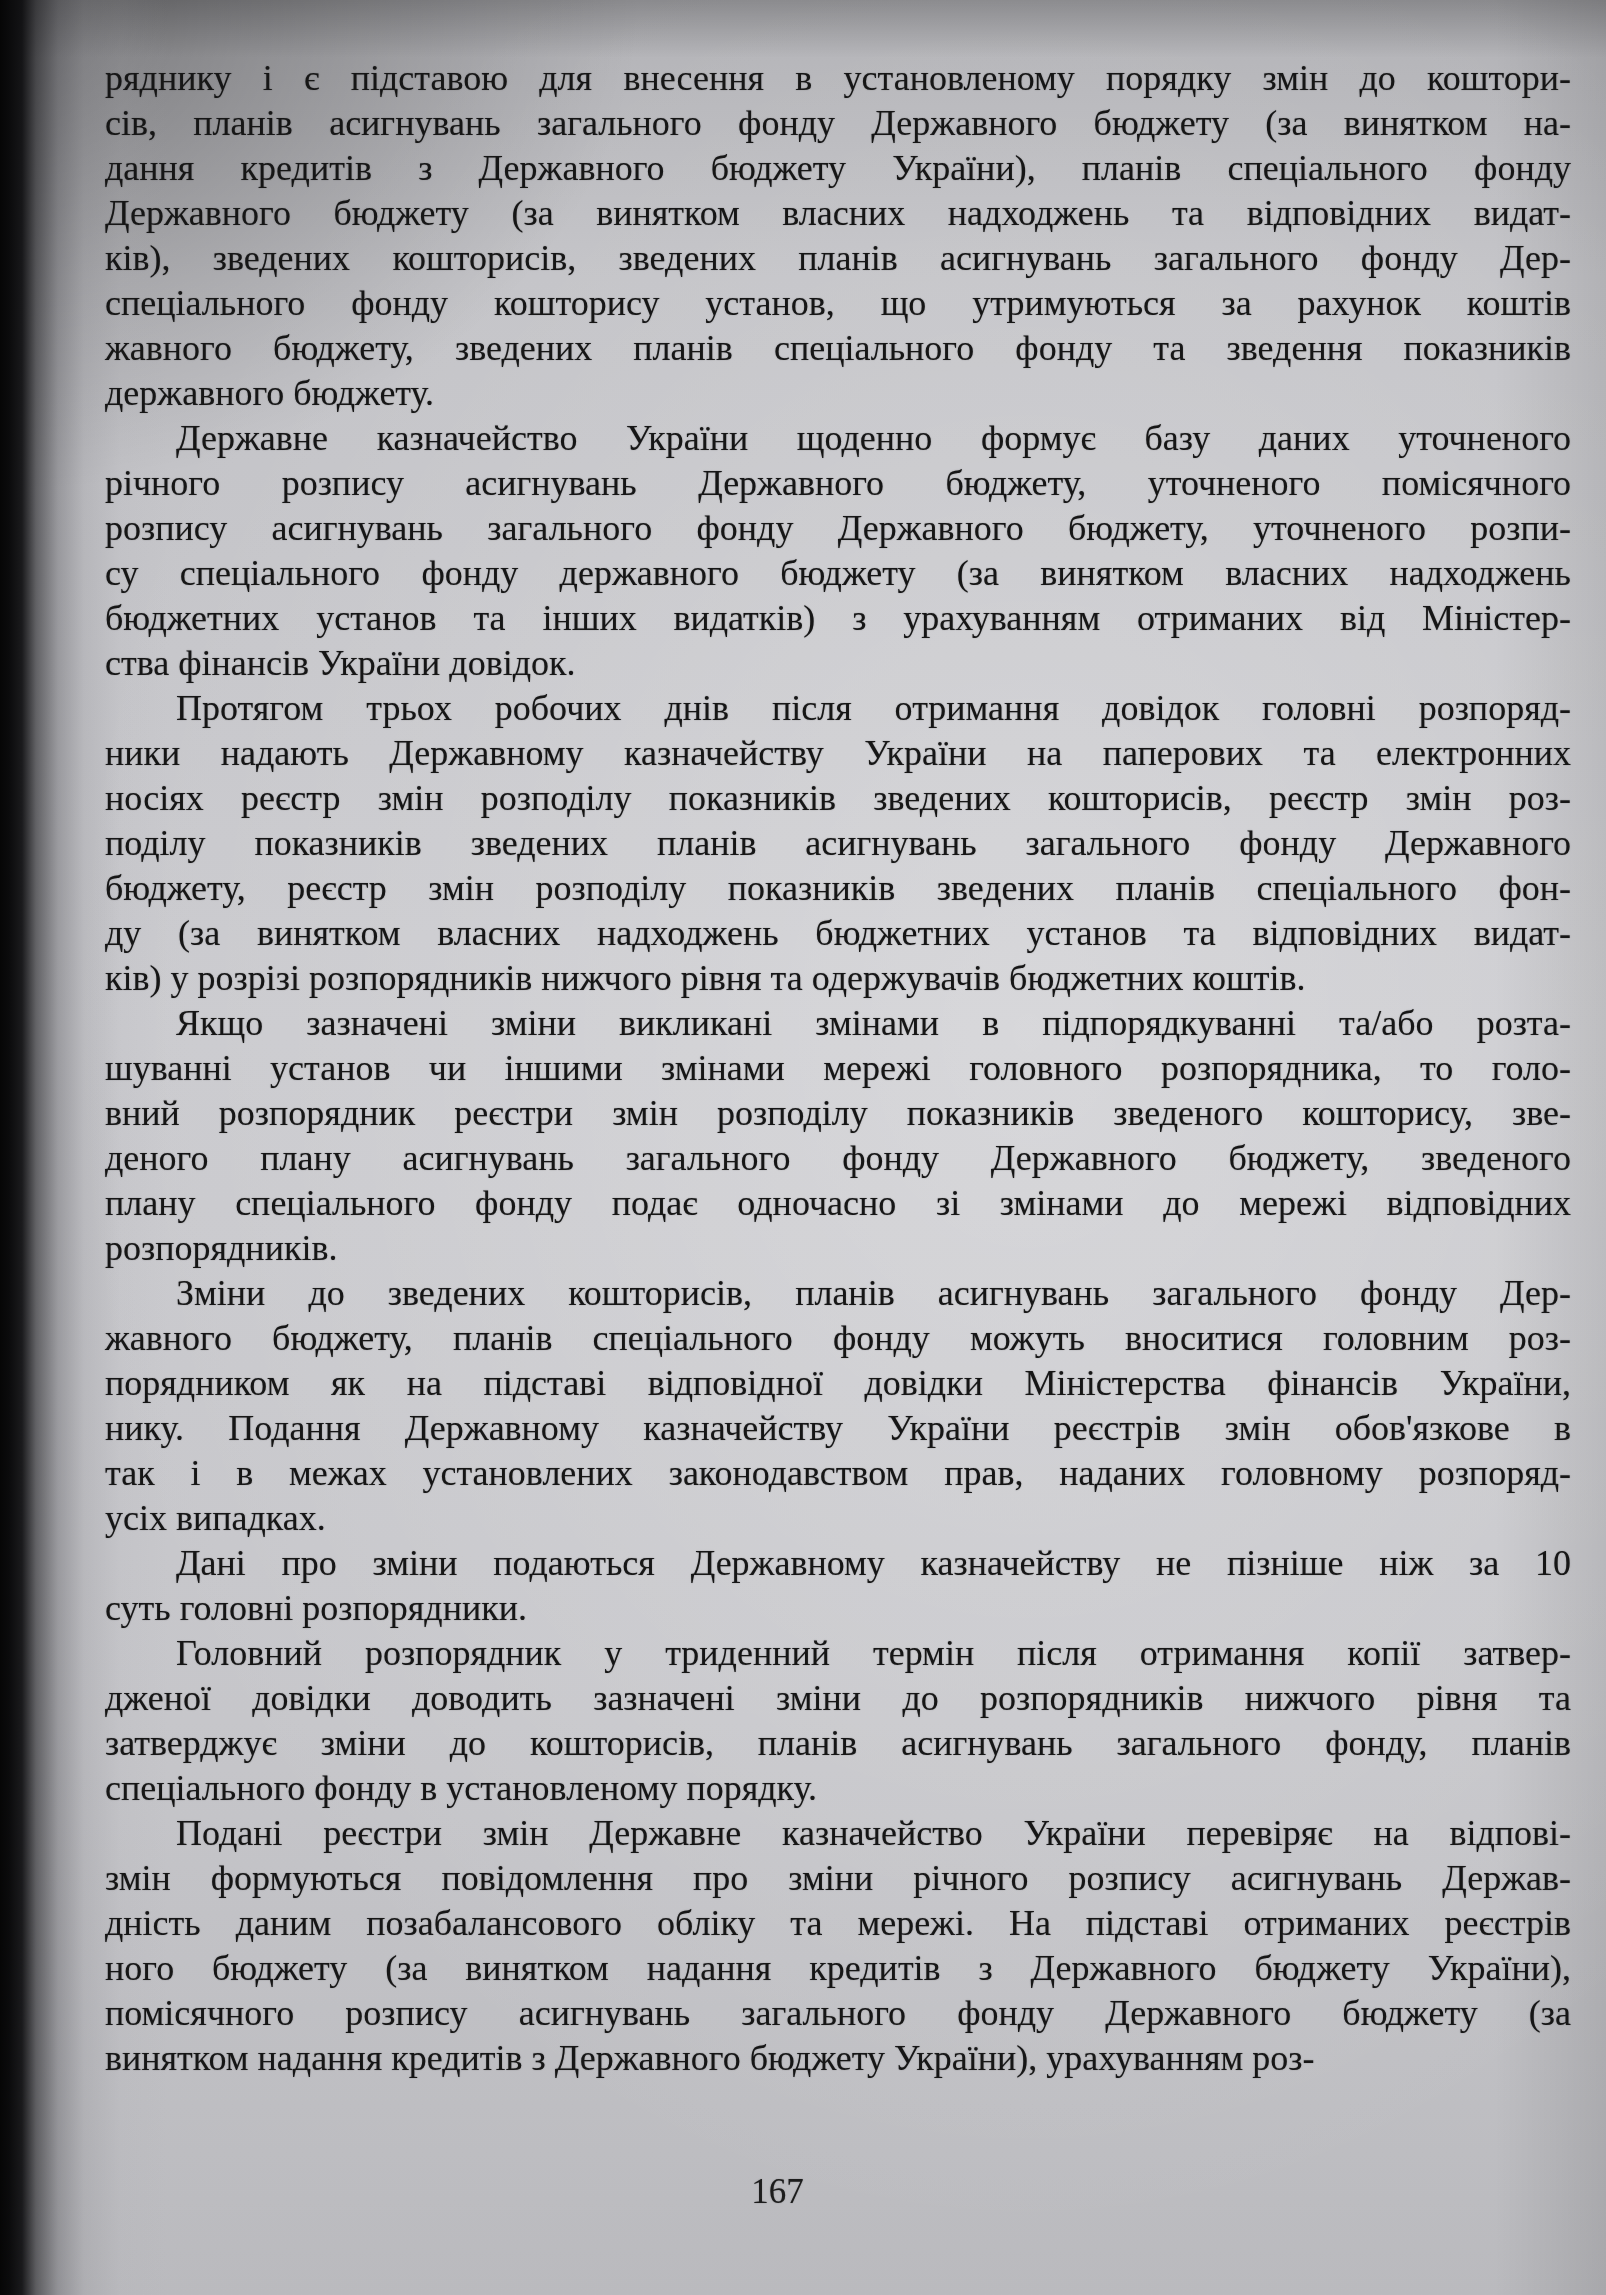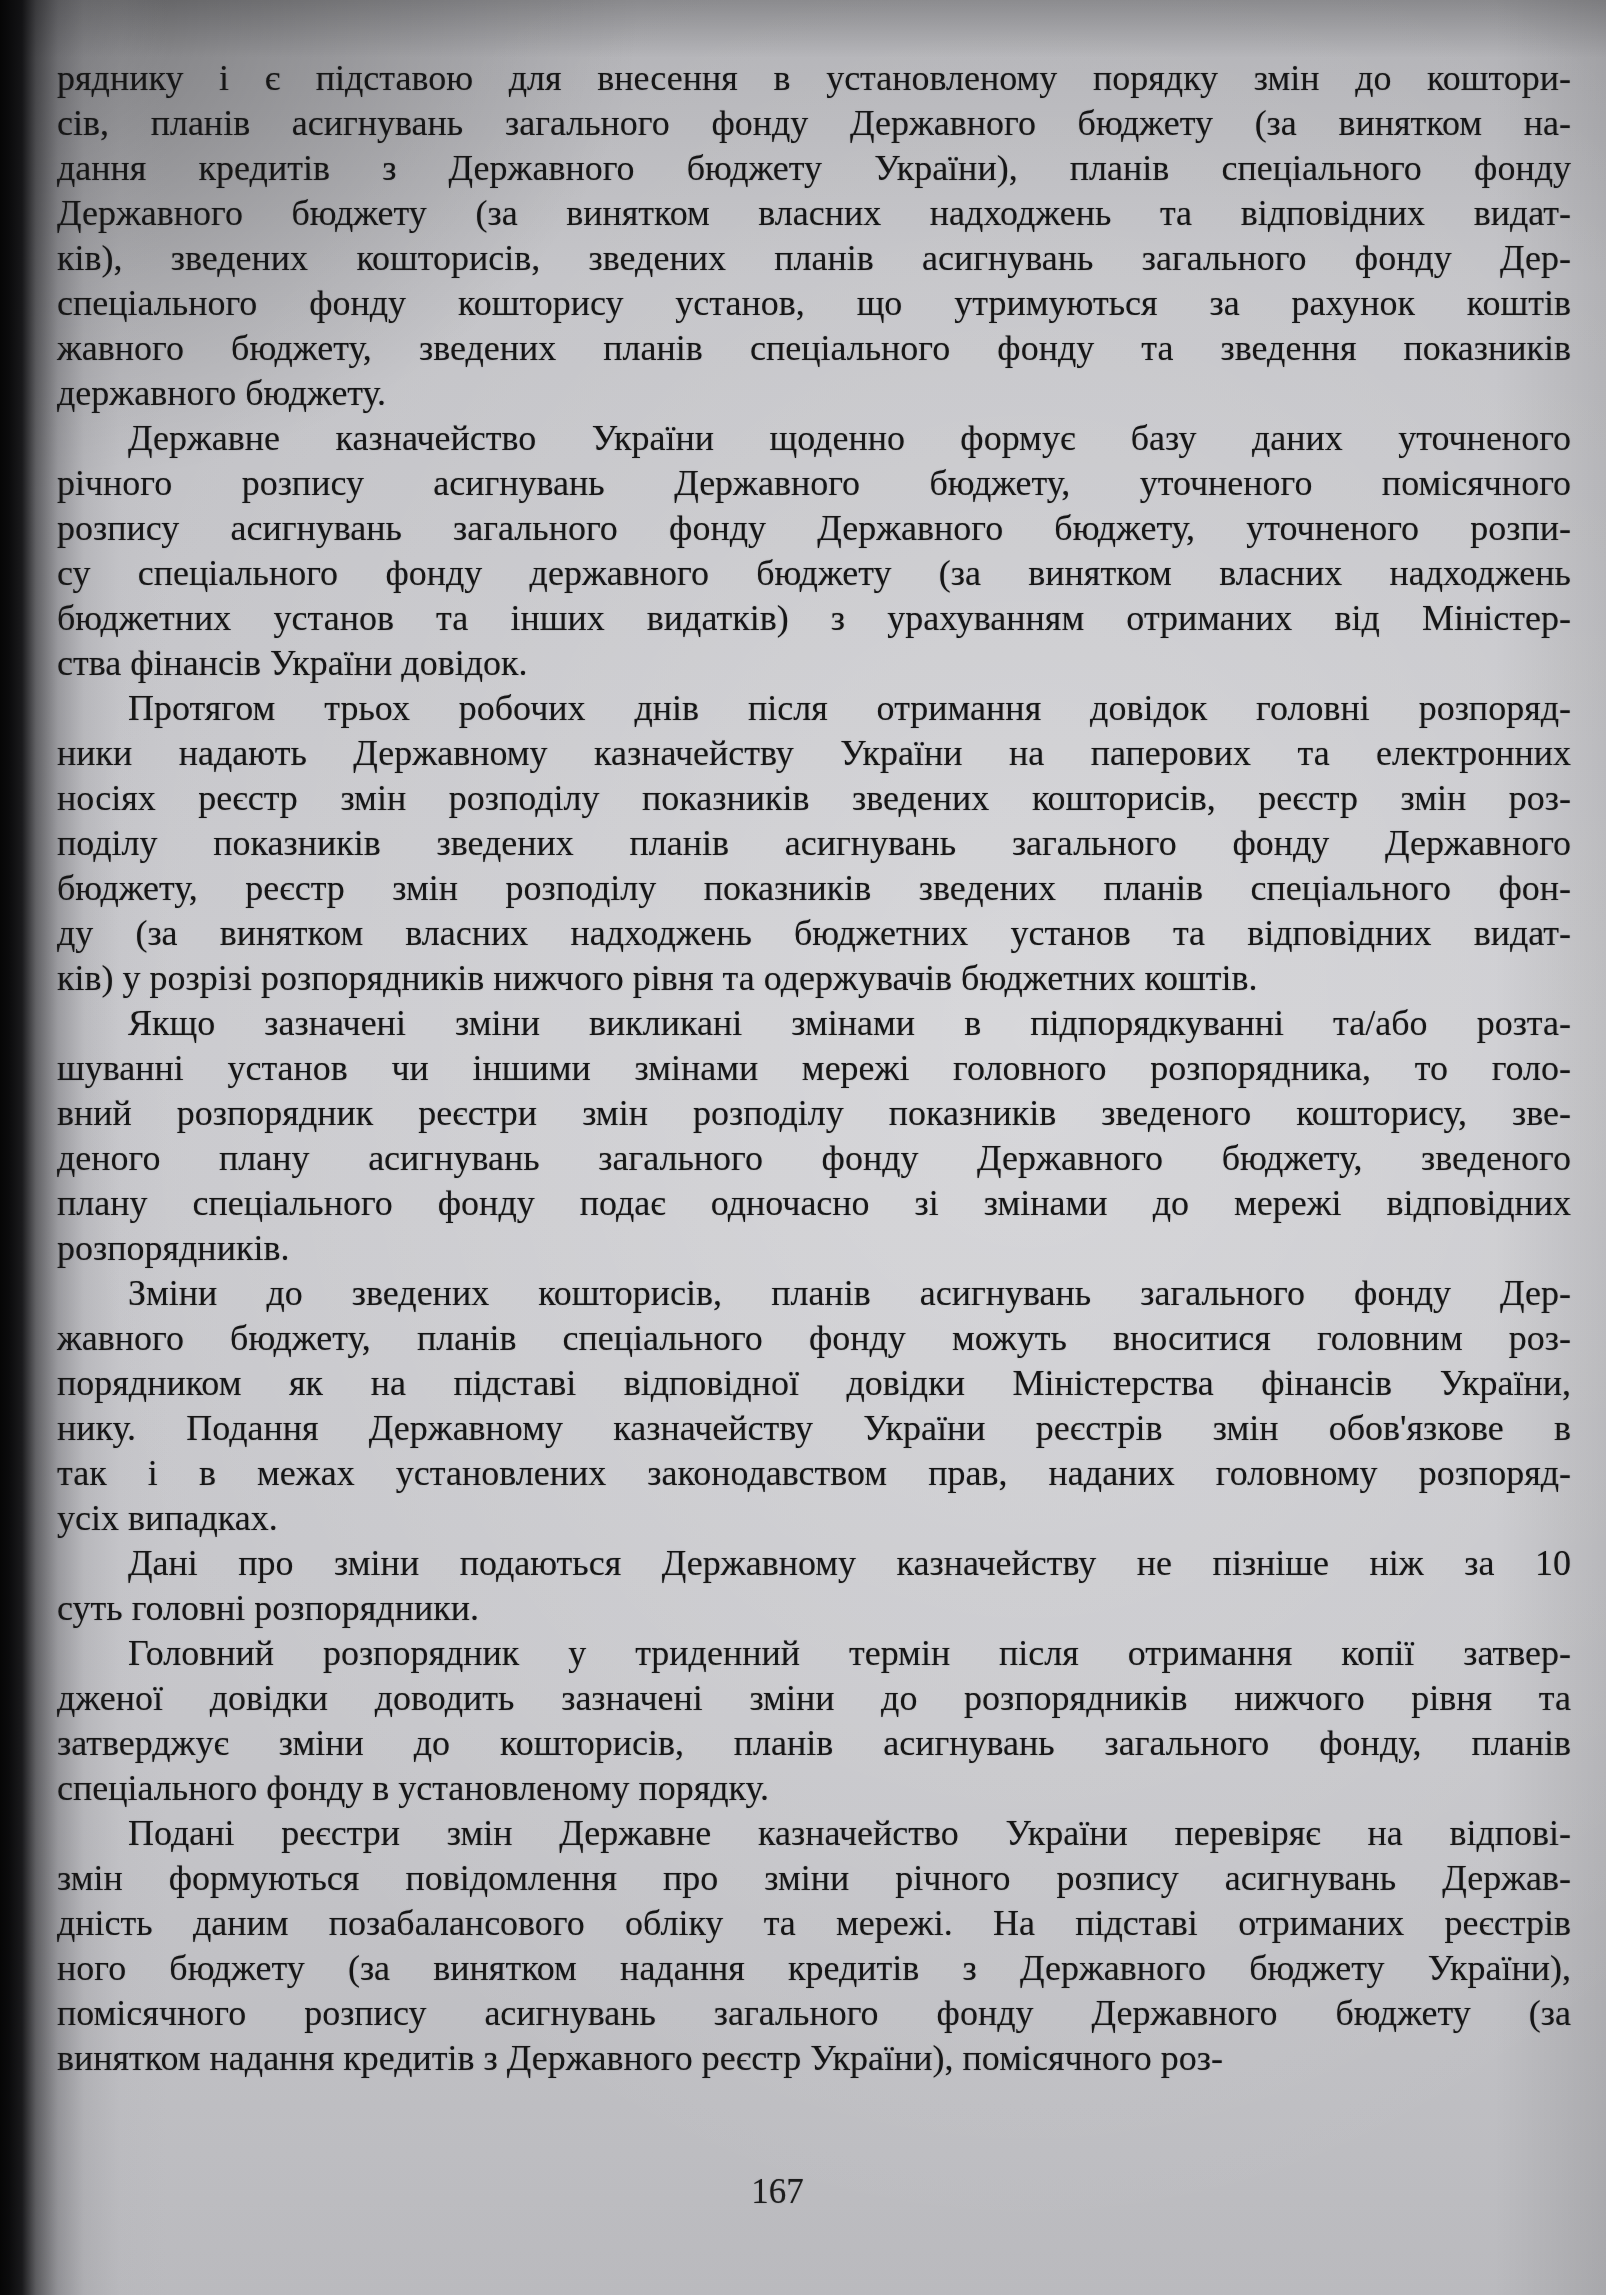--- a/index.html
+++ b/index.html
@@ -50,20 +50,21 @@
     color: #161616;
     font-size: 36px;
     line-height: 45px;
     text-shadow: 0 0 1.3px rgba(25,25,28,0.40);
   }
   .para { margin: 0; padding: 0; }
   .ln {
     display: block;
     text-align: justify;
     text-align-last: justify;
+    margin-left: 48px;
   }
   .ln.last { text-align-last: left; }
   .ln.ind { padding-left: 71px; }
   .page-number {
     position: absolute;
     top: 2172px;
     left: 0;
     width: 1555px;
     text-align: center;
     color: #1c1c1c;
@@ -130,18 +131,18 @@
         <span class="ln">дженої довідки доводить зазначені зміни до розпорядників нижчого рівня та</span>
         <span class="ln">затверджує зміни до кошторисів, планів асигнувань загального фонду, планів</span>
         <span class="ln last">спеціального фонду в установленому порядку.</span>
       </p>
       <p class="para">
         <span class="ln ind">Подані реєстри змін Державне казначейство України перевіряє на відпові-</span>
         <span class="ln">змін формуються повідомлення про зміни річного розпису асигнувань Держав-</span>
         <span class="ln">дність даним позабалансового обліку та мережі. На підставі отриманих реєстрів</span>
         <span class="ln">ного бюджету (за винятком надання кредитів з Державного бюджету України),</span>
         <span class="ln">помісячного розпису асигнувань загального фонду Державного бюджету (за</span>
-        <span class="ln last">винятком надання кредитів з Державного реєстр України), помісячного роз-</span>
+        <span class="ln last">винятком надання кредитів з Державного бюджету України), урахуванням роз-</span>
       </p>
     </div>
   <div class="page-number">167</div>
 </div>
 
 
 </body></html>

